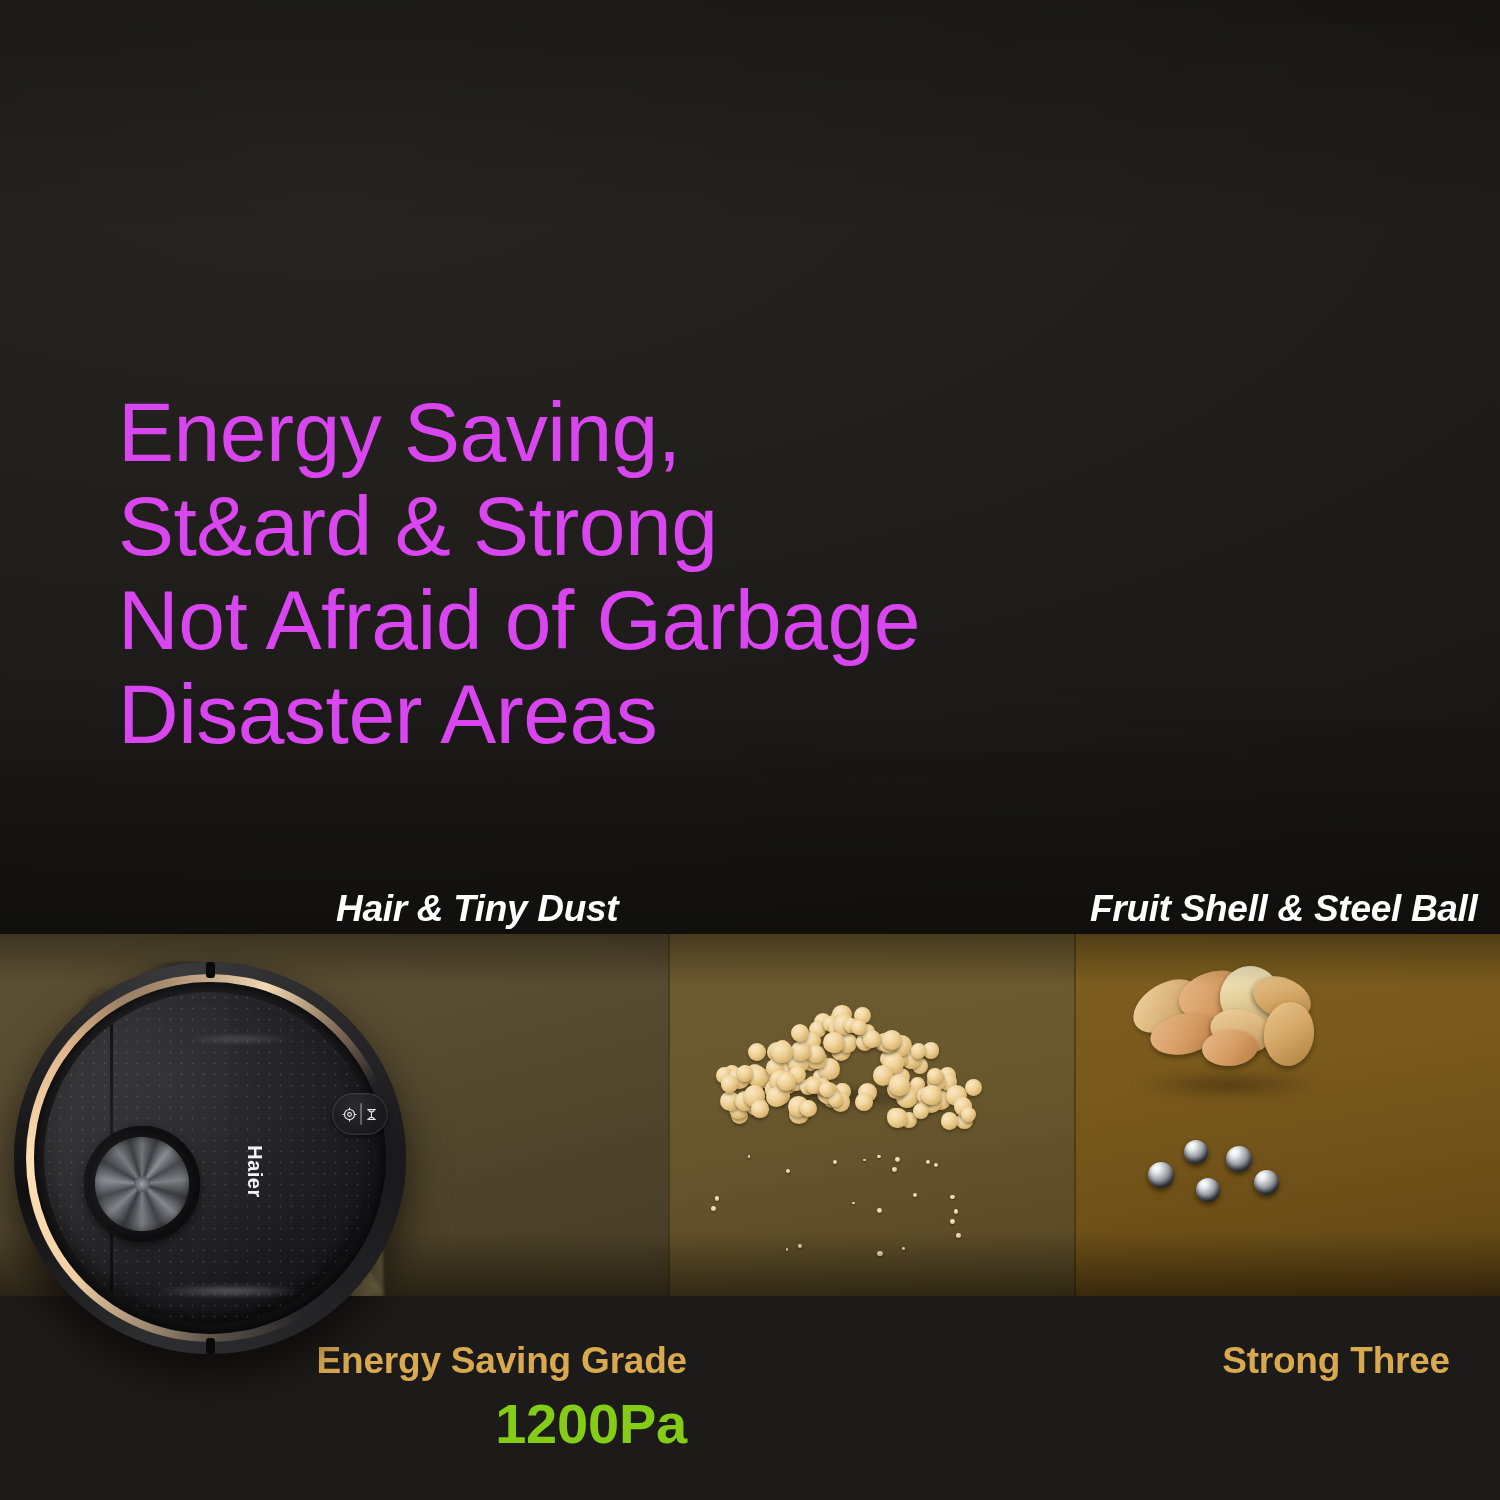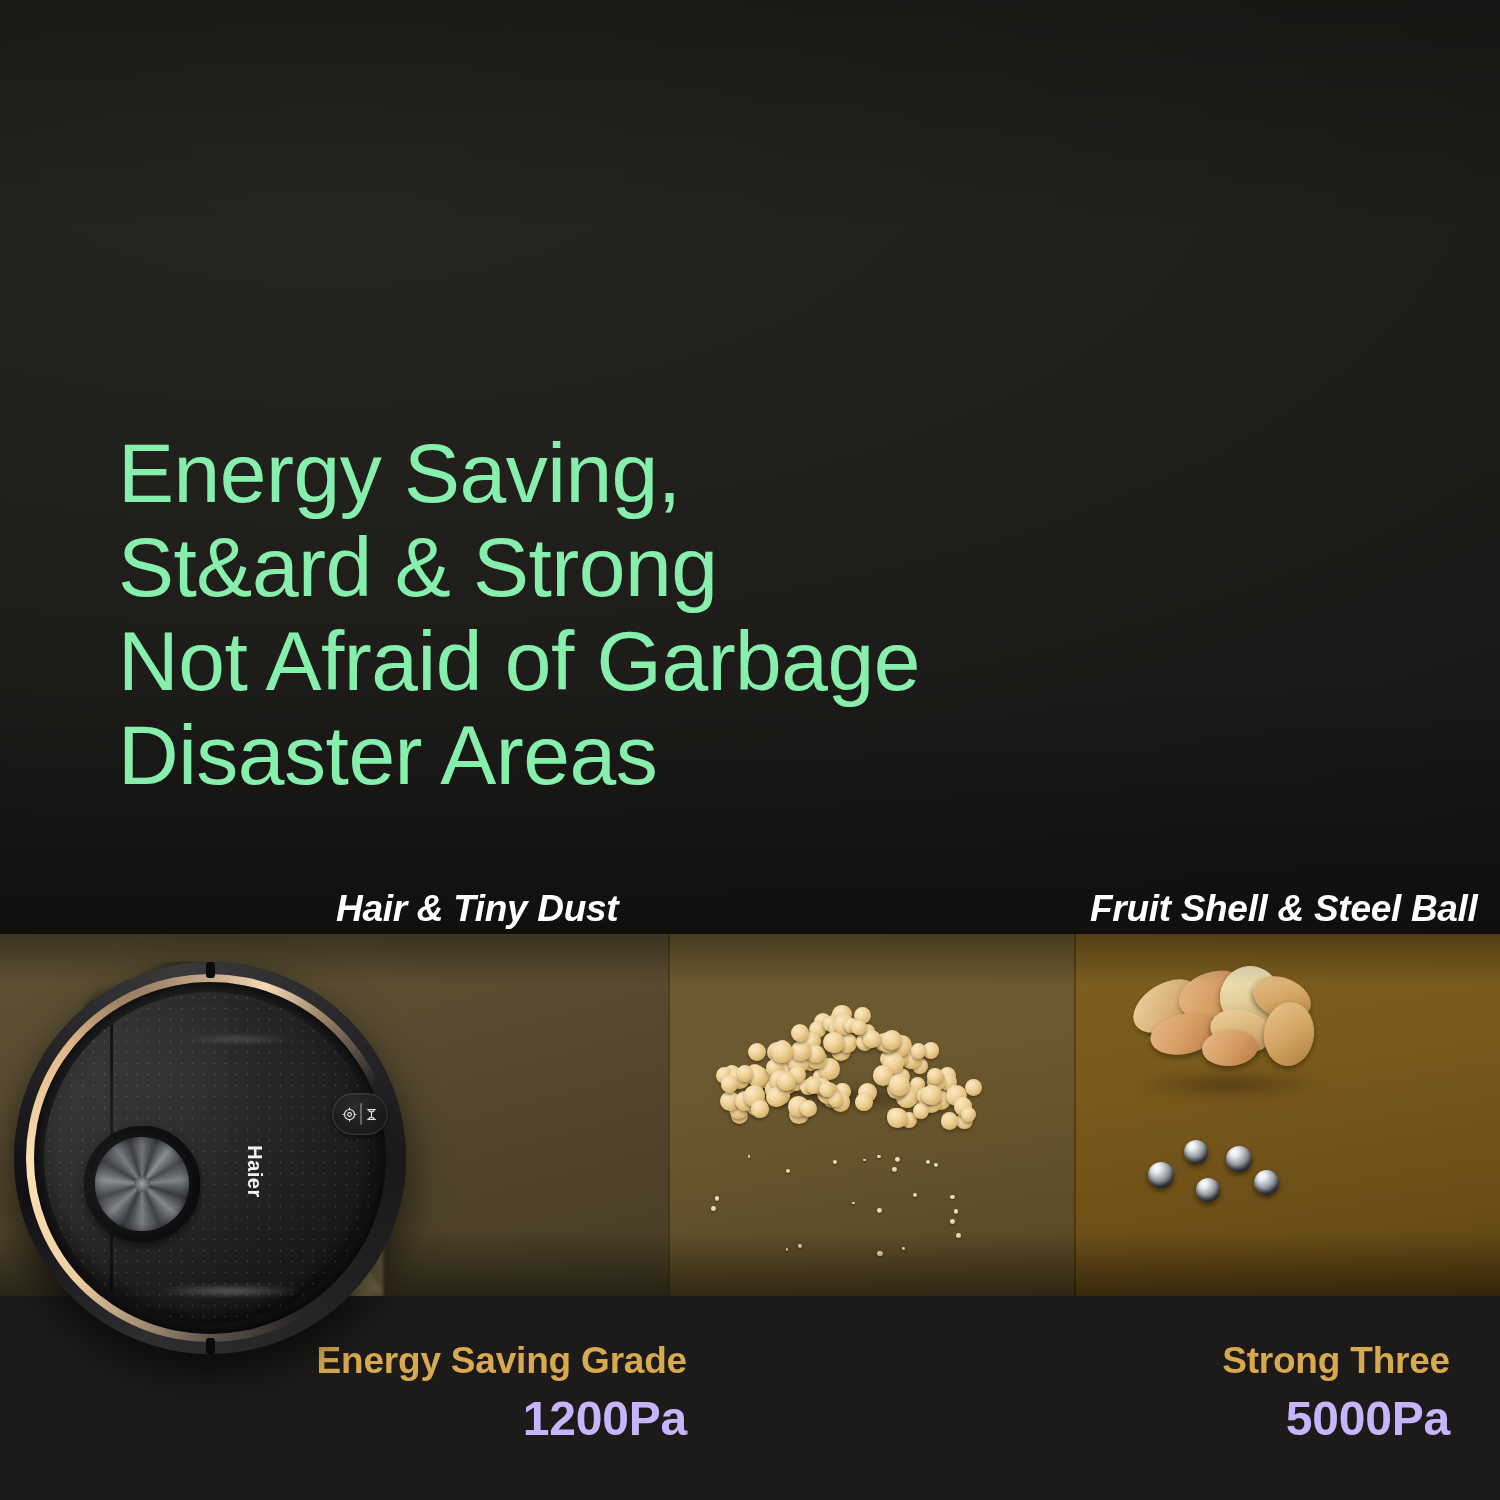--- a/index.html
+++ b/index.html
@@ -25,22 +25,22 @@
     position:absolute;left:118px;top:52px;width:1330px;
     font-size:128px;line-height:1.12;font-weight:700;letter-spacing:-1px;
     background:linear-gradient(180deg,#eab755 0%,#e2a93f 34%,#cf8a21 72%,#c07c16 100%);
     -webkit-background-clip:text;background-clip:text;color:transparent;
     -webkit-text-fill-color:transparent;
     white-space:pre-line;
   }
   
   .subhead{
     position:absolute;left:118px;top:385px;width:1150px;
-    font-size:84px;line-height:1.12;font-weight:400;color:#86efac;
-    white-space:pre-line;letter-spacing:-.5px;margin-top:41px;
+    font-size:84px;line-height:1.12;font-weight:400;color:#d946ef;
+    white-space:pre-line;letter-spacing:-.5px;
   }
 
   
   .band{position:absolute;left:0;top:934px;width:1500px;height:362px;display:flex;}
   .cell{position:relative;height:100%;overflow:hidden;}
   .cell-1{width:668px;background:linear-gradient(165deg,#5d5134 0%,#584c31 35%,#4e432a 72%,#473d25 100%);}
   .cell-2{width:406px;background:linear-gradient(170deg,#6c5a30 0%,#6a582f 40%,#5e4e28 78%,#544623 100%);}
   .cell-3{width:426px;background:linear-gradient(170deg,#7d5f21 0%,#79591c 38%,#6b4e17 76%,#5e4413 100%);}
   .cell + .cell{box-shadow:inset 2px 0 0 rgba(0,0,0,.30);}
   .cell:after{
@@ -53,21 +53,21 @@
     position:absolute;top:888px;font-size:37px;font-weight:600;color:#fff;
     letter-spacing:-.3px;white-space:nowrap;font-style:italic;
   }
   .cap-1{left:336px;}
   .cap-2{left:733px;}
   .cap-3{left:1090px;}
 
   
   .grade{position:absolute;text-align:right;white-space:nowrap;}
   .grade .g-name{font-size:37px;font-weight:700;color:#d9a94f;letter-spacing:-.2px;line-height:1.25;}
-  .grade .g-val{font-size:48px;font-weight:700;color:#c4b5fd;letter-spacing:-.2px;line-height:1.3;margin-top:4px;}
+  .grade .g-val{font-size:56px;font-weight:700;color:#84cc16;letter-spacing:-.2px;line-height:1.3;margin-top:4px;}
   .grade-1{left:287px;top:1338px;width:400px;}
   .grade-2{left:748px;top:1338px;width:280px;}
   .grade-3{left:1160px;top:1338px;width:290px;}
 
   
   .hair{
     position:absolute;left:78px;top:28px;width:220px;height:120px;
     background:
       radial-gradient(60% 70% at 62% 40%, rgba(10,9,8,.98) 0%, rgba(12,11,9,.9) 45%, rgba(20,18,15,0) 72%),
       radial-gradient(70% 55% at 35% 52%, rgba(14,12,10,.92) 0%, rgba(16,14,11,0) 70%);
@@ -460,21 +460,20 @@
 
   <div class="caption cap-1">Hair &amp; Tiny Dust</div>
   <div class="caption cap-3">Fruit Shell &amp; Steel Ball</div>
 
   <div class="grade grade-1">
     <div class="g-name">Energy Saving Grade</div>
     <div class="g-val">1200Pa</div>
   </div>
   <div class="grade grade-3">
     <div class="g-name">Strong Three</div>
-    <div class="g-val">5000Pa</div>
   </div>
 
   <div class="robot">
     <div class="ring-outer"></div>
     <div class="copper"></div>
     <div class="copper2"></div>
     <div class="rim-dark"></div>
     <div class="bumpnub"></div>
     <div class="bumpnub b2"></div>
     <div class="plate">

